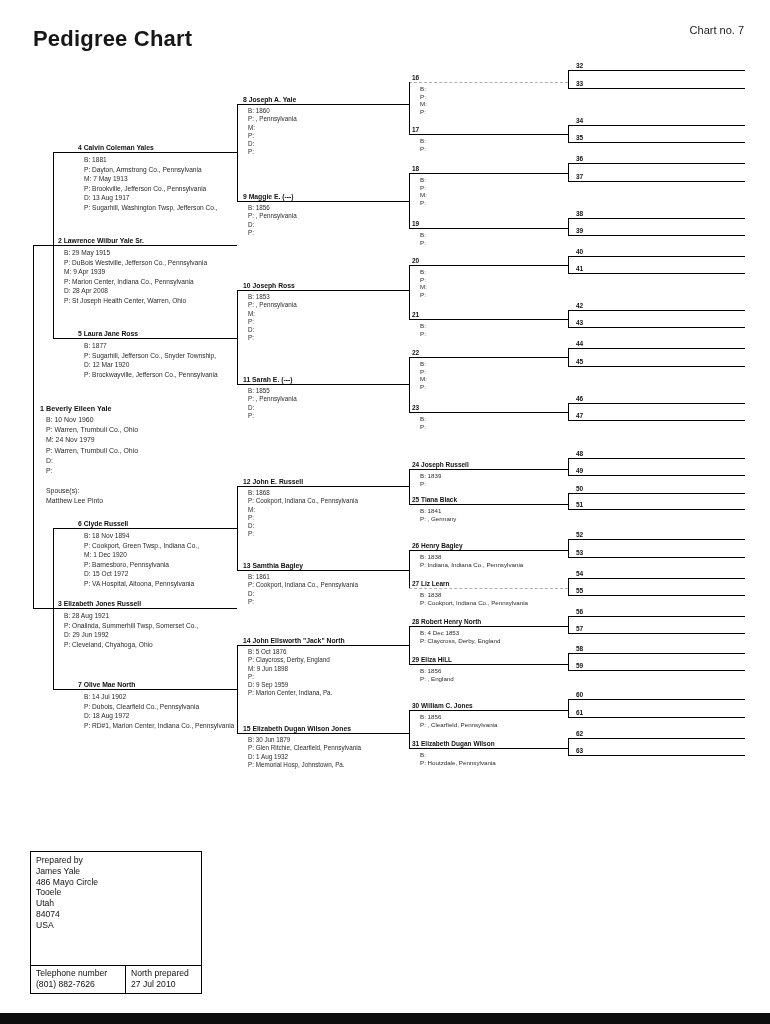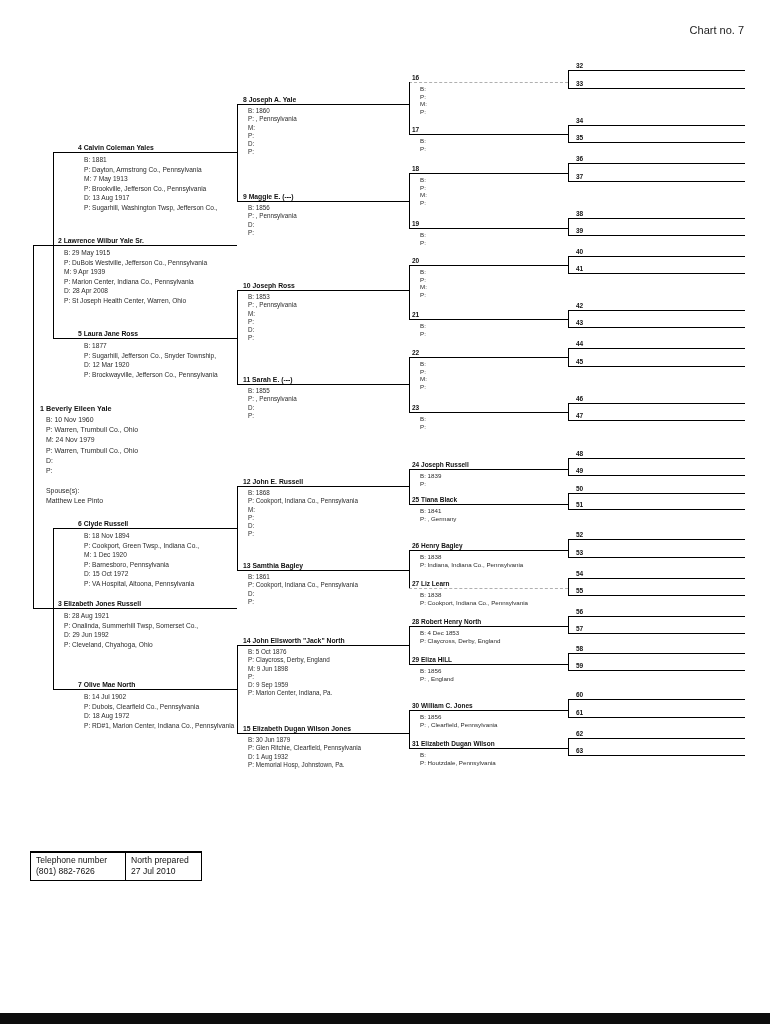--- a/index.html
+++ b/index.html
@@ -33,33 +33,34 @@
   .p1details{position:absolute;font-size:6.9px;color:#2a2a2a;}
   .p1details div{line-height:10.2px;white-space:nowrap;}
   .spouse{position:absolute;font-size:6.9px;color:#2a2a2a;}
   .spouse div{line-height:10.4px;white-space:nowrap;}
   
   .footer-box{
     position:absolute;left:30px;top:851px;width:170px;
     border:1.2px solid #000;background:#fff;
   }
   .addr{padding:3px 0 3px 5px;font-size:8.6px;line-height:10.8px;color:#111;}
-  .frow{display:flex;border-top:1.2px solid #000;}
+  .frow{display:flex;border-top:1.2px solid #000;margin-top:31px;}
   .fcell{font-size:8.6px;line-height:11px;padding:2px 0 3px 5px;color:#111;}
   .fcell.left{width:89px;border-right:1.2px solid #000;}
   .fcell.right{flex:1;}
   .bottom-bar{
     position:absolute;left:0;bottom:0;width:770px;height:11px;background:#0d0d0d;
   }
 </style>
 </head>
 <body>
 
 <div class="page">
 
+  <div class="title">Pedigree Chart</div>
   <div class="chartno">Chart no. 7</div>
 
   <div id="tree">
       <div class="p1name" style="left: 40px; top: 404px;">1 Beverly Eileen Yale</div>
       <div class="p1details" style="left: 46px; top: 415px;">
         <div>B: 10 Nov 1960</div>
         <div>P: Warren, Trumbull Co., Ohio</div>
         <div>M: 24 Nov 1979</div>
         <div>P: Warren, Trumbull Co., Ohio</div>
         <div>D:</div>
@@ -390,20 +391,29 @@
       <div class="bracket" style="left: 568px; top: 493px; height: 16px;"></div>
       <div class="bracket" style="left: 568px; top: 539px; height: 18px;"></div>
       <div class="bracket" style="left: 568px; top: 578px; height: 17px;"></div>
       <div class="bracket" style="left: 568px; top: 616px; height: 17px;"></div>
       <div class="bracket" style="left: 568px; top: 653px; height: 17px;"></div>
       <div class="bracket" style="left: 568px; top: 699px; height: 18px;"></div>
       <div class="bracket" style="left: 568px; top: 738px; height: 17px;"></div>
     </div>
 
   <div class="footer-box">
+    <div class="addr">
+      <div>Prepared by</div>
+      <div>James Yale</div>
+      <div>486 Mayo Circle</div>
+      <div>Tooele</div>
+      <div>Utah</div>
+      <div>84074</div>
+      <div>USA</div>
+    </div>
     <div class="frow">
       <div class="fcell left">
         <div>Telephone number</div>
         <div>(801) 882-7626</div>
       </div>
       <div class="fcell right">
         <div>North prepared</div>
         <div>27 Jul 2010</div>
       </div>
     </div>

